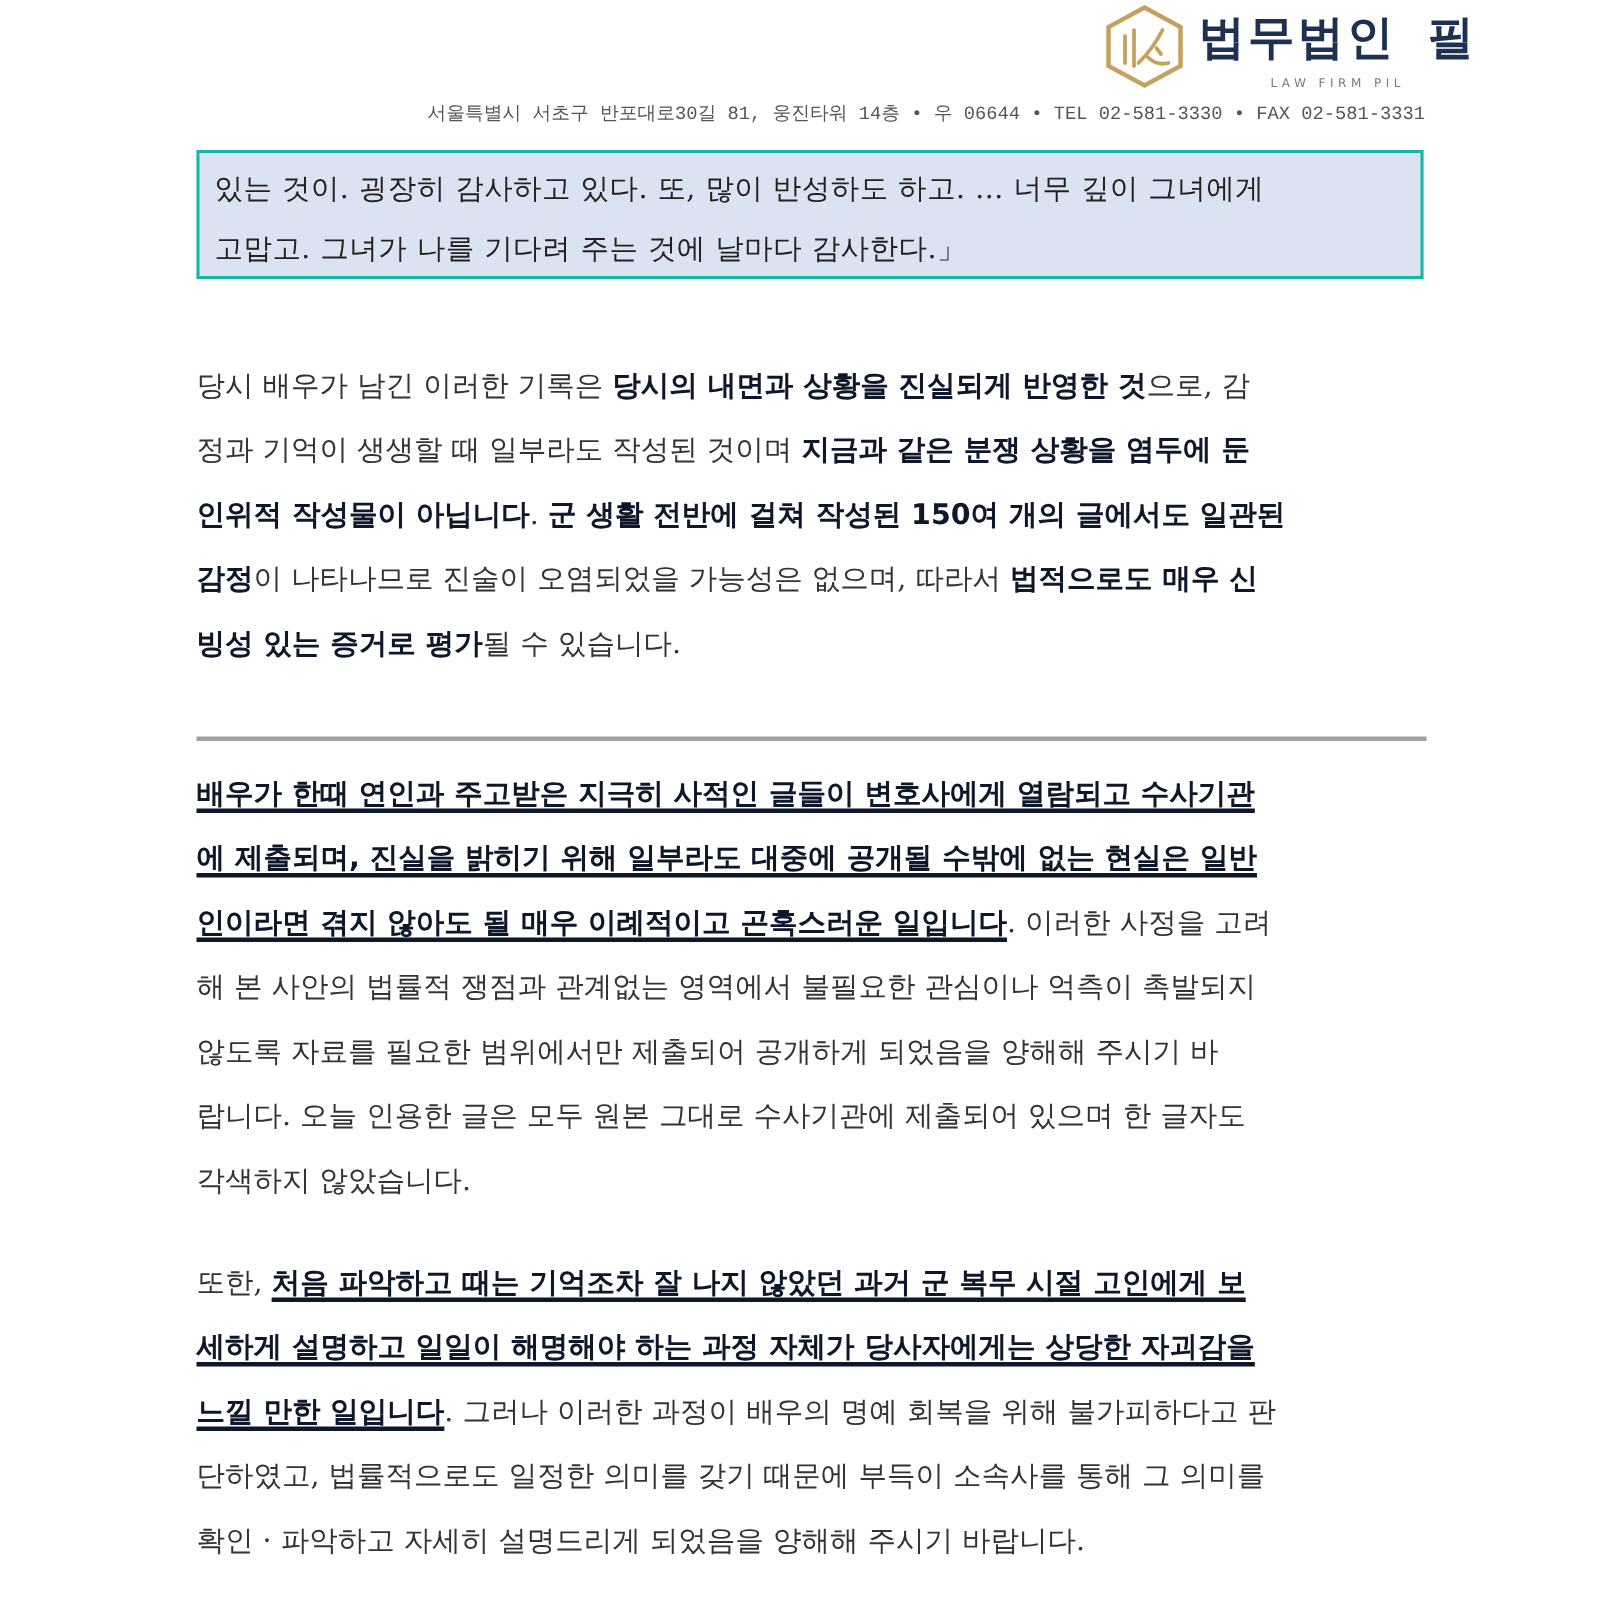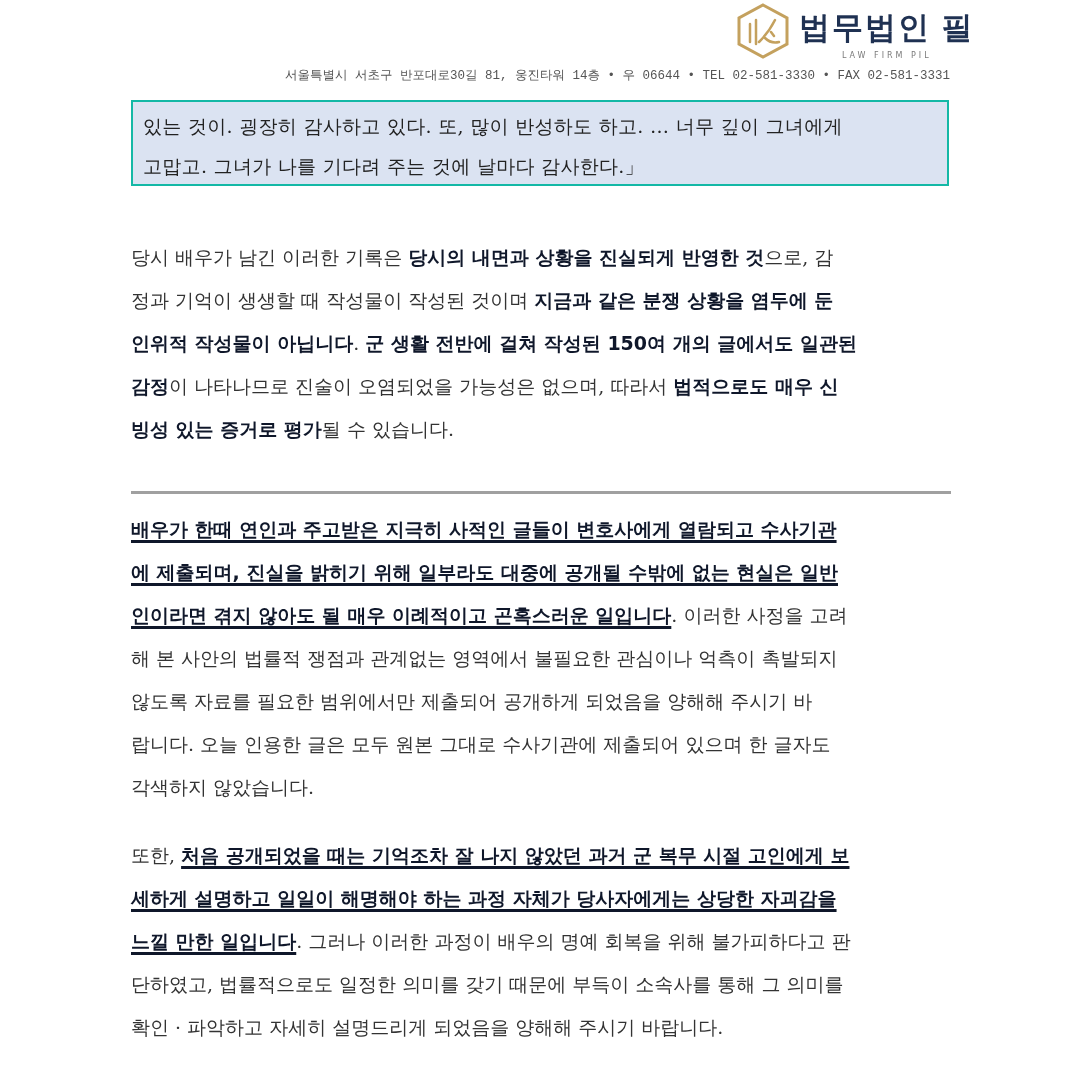--- a/index.html
+++ b/index.html
@@ -2,21 +2,21 @@
 <html><head>
 <meta charset="utf-8">
 <style>
   html, body { margin:0; padding:0; background:#ffffff; }
   body { width:1080px; height:1080px; position:relative; overflow:hidden;
          font-family:"DejaVu Serif", serif; color:#222; }
   .header { position:absolute; top:0; left:0; width:1080px; height:95px; }
   .logo { position:absolute; left:735px; top:2px; display:flex; align-items:flex-start; }
   .logo svg { width:56px; height:58px; }
   .brand { margin-left:8px; display:flex; flex-direction:column; align-items:center; }
-  .brand-name { font-family:Liberation Sans, sans-serif; font-size:31px; font-weight:bold; color:#1f3152; letter-spacing:2px; line-height:40px; margin-top:6px; }
+  .brand-name { font-family:Liberation Mono, monospace; font-size:31px; font-weight:bold; color:#1f3152; letter-spacing:2px; line-height:40px; margin-top:6px; }
   .brand-sub { font-family:"DejaVu Sans", sans-serif; font-size:8px; color:#7a7a7a; letter-spacing:3px; margin-top:3px; }
   .address { position:absolute; right:130px; top:67px; font-family:Liberation Mono, monospace; font-size:12.5px; color:#555; white-space:nowrap; }
   .quote-box { position:absolute; left:131px; top:100px; width:818px; height:86px; background:#dbe3f2; border:2px solid #14b8a6; box-sizing:border-box; padding:4px 10px; }
   .quote-box p { margin:0; font-size:19px; line-height:40px; color:#222; letter-spacing:0.3px; white-space:nowrap; }
   .para { position:absolute; left:131px; width:820px; font-size:19px; line-height:43px; text-align:justify; color:#333; }
   .para b { font-family:"DejaVu Sans", sans-serif; font-weight:bold; color:#0f172a; }
   .para u b, .para b.u { text-decoration:underline; text-decoration-thickness:3px; text-underline-offset:4px; }
   .divider { position:absolute; left:131px; top:491px; width:820px; height:3px; background:#a0a0a0; }
   .line { display:block; white-space:nowrap; height:43px; }
 </style>
@@ -37,37 +37,37 @@
   <div class="address">서울특별시 서초구 반포대로30길 81, 웅진타워 14층 • 우 06644 • TEL 02-581-3330 • FAX 02-581-3331</div>
 </div>
 
 <div class="quote-box">
   <p>있는 것이. 굉장히 감사하고 있다. 또, 많이 반성하도 하고. … 너무 깊이 그녀에게</p>
   <p>고맙고. 그녀가 나를 기다려 주는 것에 날마다 감사한다.」</p>
 </div>
 
 <div class="para" style="top:236px;">
   <span class="line"><span>당시 배우가 남긴 이러한 기록은 </span><b>당시의 내면과 상황을 진실되게 반영한 것</b><span>으로, 감</span></span>
-  <span class="line"><span>정과 기억이 생생할 때 작성물이 작성된 것이며 </span><b>지금과 같은 분쟁 상황을 염두에 둔</b></span>
+  <span class="line"><span>정과 기억이 생생할 때 일부라도 작성된 것이며 </span><b>지금과 같은 분쟁 상황을 염두에 둔</b></span>
   <span class="line"><b>인위적 작성물이 아닙니다</b><span>. </span><b>군 생활 전반에 걸쳐 작성된 150여 개의 글에서도 일관된</b></span>
   <span class="line"><b>감정</b><span>이 나타나므로 진술이 오염되었을 가능성은 없으며, 따라서 </span><b>법적으로도 매우 신</b></span>
   <span class="line"><b>빙성 있는 증거로 평가</b><span>될 수 있습니다.</span></span>
 </div>
 
 <div class="divider"></div>
 
 <div class="para" style="top:508px;">
   <span class="line"><b class="u">배우가 한때 연인과 주고받은 지극히 사적인 글들이 변호사에게 열람되고 수사기관</b></span>
   <span class="line"><b class="u">에 제출되며, 진실을 밝히기 위해 일부라도 대중에 공개될 수밖에 없는 현실은 일반</b></span>
   <span class="line"><b class="u">인이라면 겪지 않아도 될 매우 이례적이고 곤혹스러운 일입니다</b><span>. 이러한 사정을 고려</span></span>
   <span class="line">해 본 사안의 법률적 쟁점과 관계없는 영역에서 불필요한 관심이나 억측이 촉발되지</span>
   <span class="line">않도록 자료를 필요한 범위에서만 제출되어 공개하게 되었음을 양해해 주시기 바</span>
   <span class="line">랍니다. 오늘 인용한 글은 모두 원본 그대로 수사기관에 제출되어 있으며 한 글자도</span>
   <span class="line">각색하지 않았습니다.</span>
 </div>
 
 <div class="para" style="top:834px;">
-  <span class="line"><span>또한, </span><b class="u">처음 공개되었을 때는 기억조차 잘 나지 않았던 과거 군 복무 시절 고인에게 보</b></span>
+  <span class="line"><span>또한, </span><b class="u">처음 파악하고 때는 기억조차 잘 나지 않았던 과거 군 복무 시절 고인에게 보</b></span>
   <span class="line"><b class="u">세하게 설명하고 일일이 해명해야 하는 과정 자체가 당사자에게는 상당한 자괴감을</b></span>
   <span class="line"><b class="u">느낄 만한 일입니다</b><span>. 그러나 이러한 과정이 배우의 명예 회복을 위해 불가피하다고 판</span></span>
   <span class="line">단하였고, 법률적으로도 일정한 의미를 갖기 때문에 부득이 소속사를 통해 그 의미를</span>
   <span class="line">확인 · 파악하고 자세히 설명드리게 되었음을 양해해 주시기 바랍니다.</span>
 </div>
 
 </body></html>

